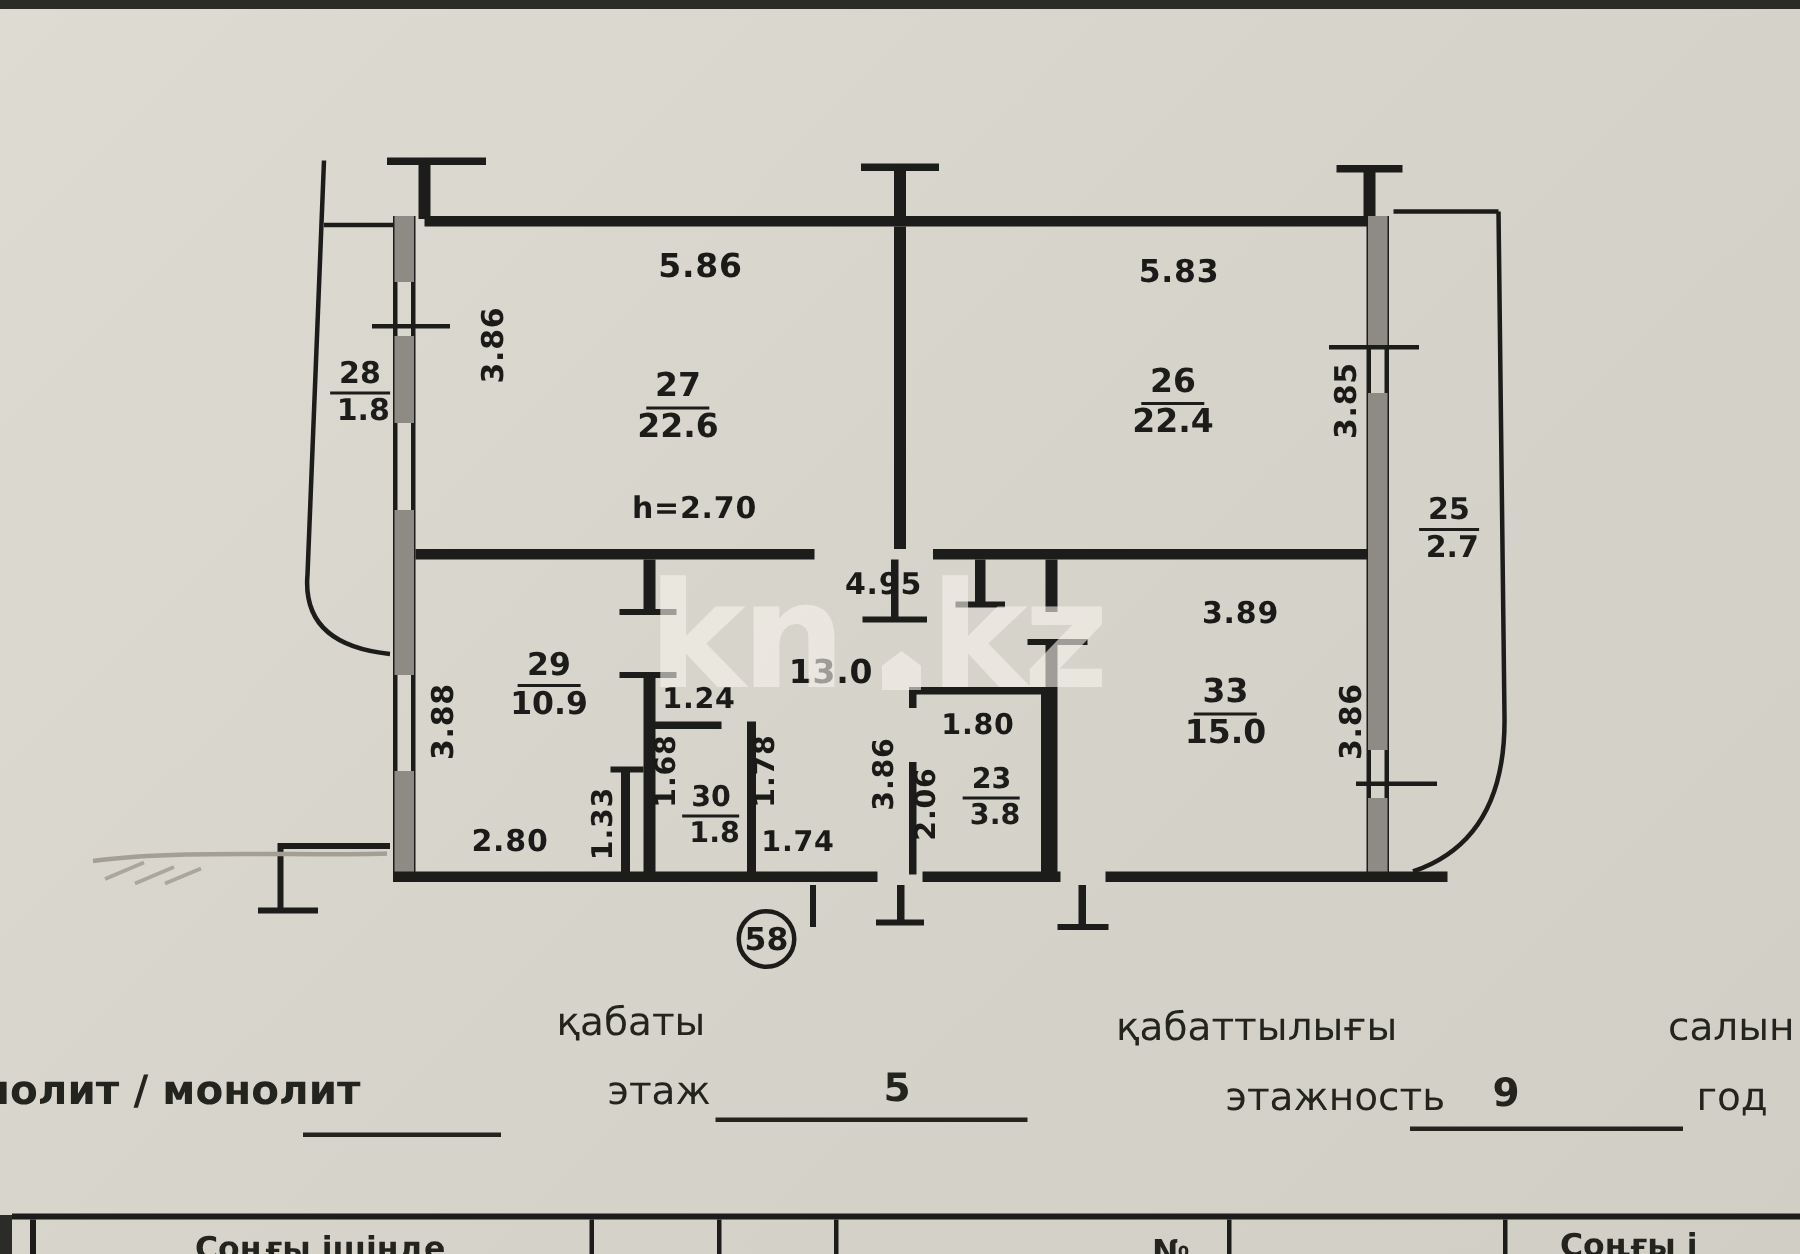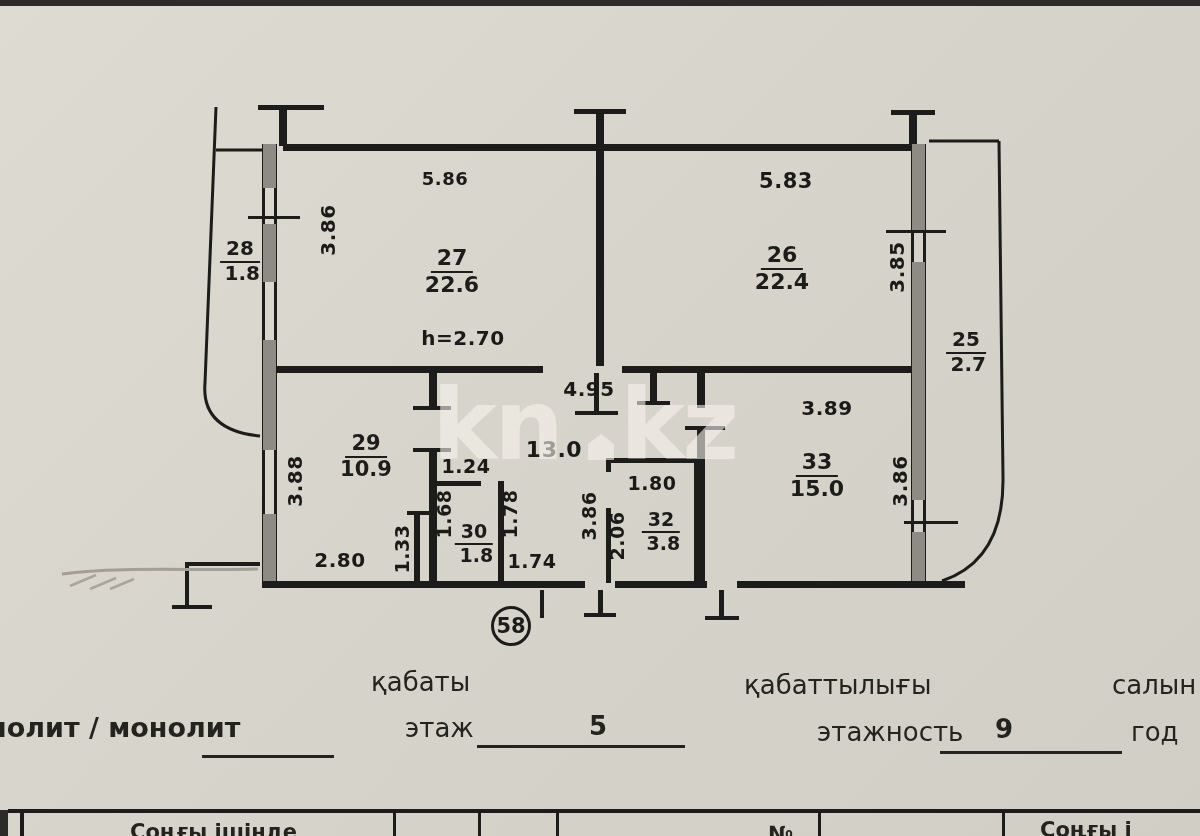--- a/index.html
+++ b/index.html
@@ -102,21 +102,21 @@
   <div class="w z2" style="left:697px;top:373px;width:8px;height:35px;"></div>
   <div class="w z2" style="left:697px;top:430px;width:8px;height:153px;"></div>
   <div class="w z2" style="left:685px;top:426px;width:40px;height:4px;"></div>
 
   <div class="w z2" style="left:540px;top:590px;width:4px;height:28px;"></div>
   <div class="w z2" style="left:598px;top:590px;width:5px;height:25px;"></div>
   <div class="w z2" style="left:584px;top:613px;width:32px;height:4px;"></div>
   <div class="w z2" style="left:719px;top:590px;width:5px;height:28px;"></div>
   <div class="w z2" style="left:705px;top:616px;width:34px;height:4px;"></div>
 
-  <span class="dim z2" style="left:445px;top:178px;font-size:18px;">5.86</span>
+  <span class="dim z2" style="left:467px;top:178px;font-size:22px;">5.86</span>
   <span class="dim z2" style="left:786px;top:181px;font-size:21px;">5.83</span>
   <span class="dim dimv z2" style="left:328px;top:230px;">3.86</span>
   <span class="dim dimv z2" style="left:897px;top:267px;">3.85</span>
   <span class="dim z2" style="left:463px;top:338px;">h=2.70</span>
   <span class="dim dimv z2" style="left:295px;top:481px;">3.88</span>
   <span class="dim z2" style="left:340px;top:560px;">2.80</span>
   <span class="dim dimv z2" style="left:402px;top:549px;font-size:19px;">1.33</span>
   <span class="dim z2" style="left:466px;top:466px;font-size:19px;">1.24</span>
   <span class="dim dimv z2" style="left:444px;top:514px;font-size:19px;">1.68</span>
   <span class="dim dimv z2" style="left:510px;top:514px;font-size:19px;">1.78</span>
@@ -147,21 +147,21 @@
   </div>
   <div class="rlabel z2" style="left:366px;top:432px;font-size:21px;">
     <span class="num">29</span>
     <span class="area">10.9</span>
   </div>
   <div class="rlabel z2" style="left:474px;top:521px;font-size:19px;">
     <span class="num">30</span>
     <span class="area">1.8</span>
   </div>
   <div class="rlabel z2" style="left:661px;top:509px;font-size:19px;">
-    <span class="num">32</span>
+    <span class="num">23</span>
     <span class="area">3.8</span>
   </div>
   <div class="rlabel z2" style="left:817px;top:450px;font-size:22px;">
     <span class="num">33</span>
     <span class="area">15.0</span>
   </div>
 
   <div class="circle38 z2">58</div>
 
   <span class="wm" style="left:432px;">kn</span>

